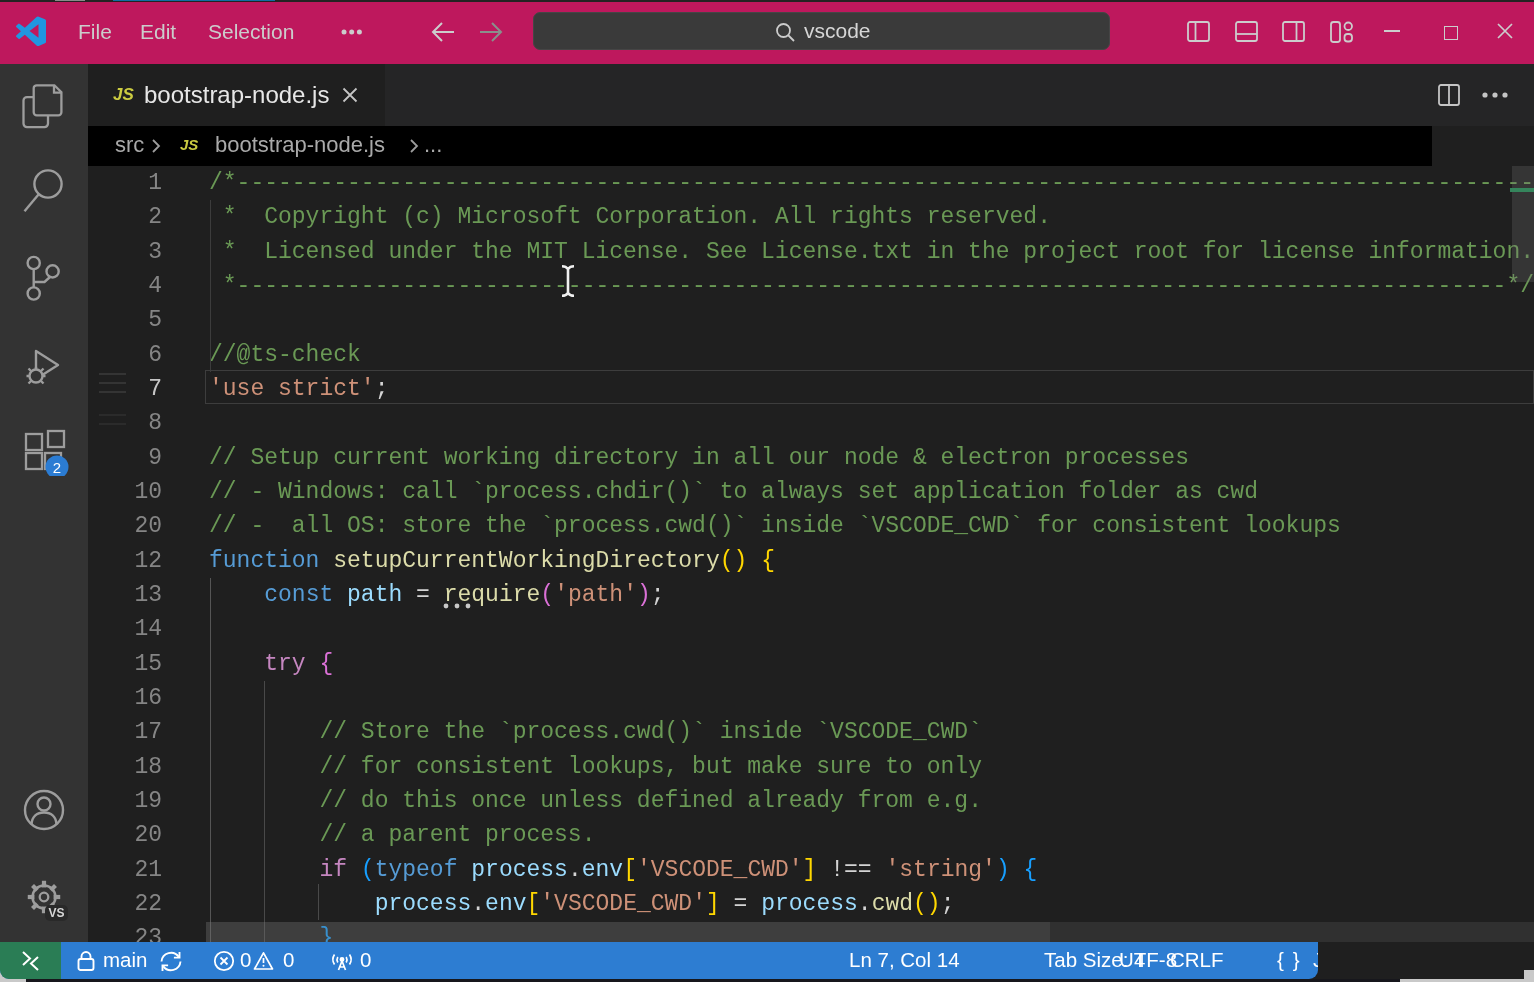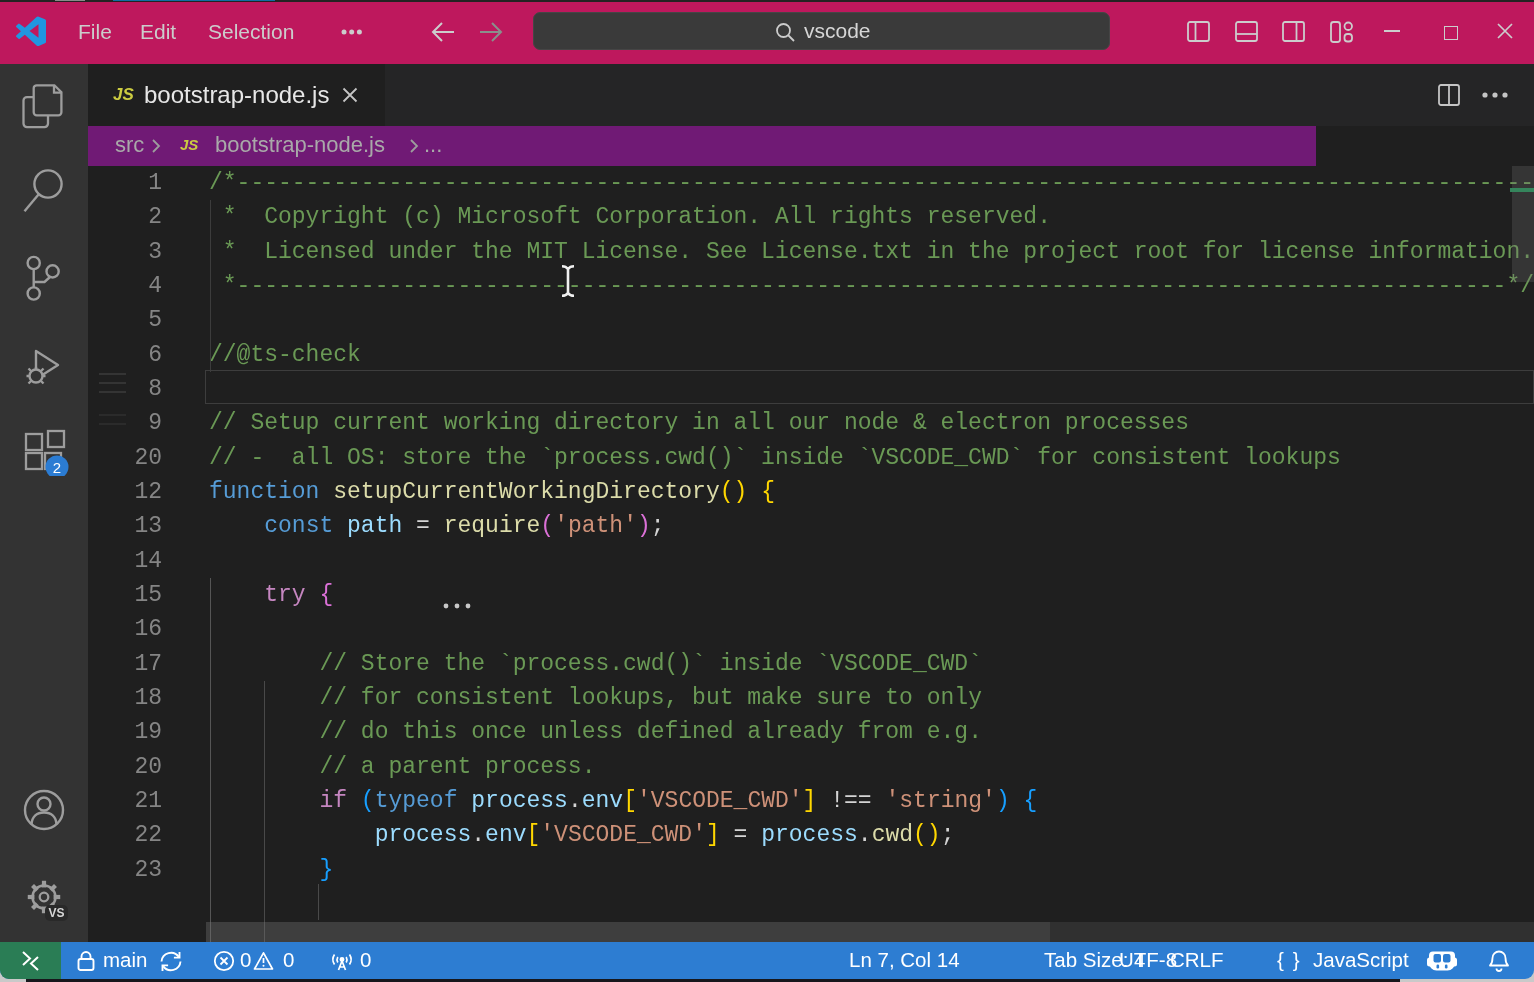--- a/index.html
+++ b/index.html
@@ -6,35 +6,35 @@
   html,body { width:1534px; height:982px; overflow:hidden; background:#1f1f1f;
     font-family:"Liberation Sans", sans-serif; }
   .abs { position:absolute; }
   
   #titlebar { position:absolute; left:0; top:0; width:1534px; height:64px; background:#be185d; }
   .menu { position:absolute; top:0; height:64px; line-height:64px; color:#cccccc; font-size:21px; }
   
   #tabstrip { position:absolute; left:88px; top:64px; width:1446px; height:62px; background:#252526; }
   #tab { position:absolute; left:0; top:0; width:297px; height:62px; background:#1f1f1f; }
   
-  #crumbs { position:absolute; left:88px; top:126px; width:1228px; height:40px; background:#701a75; color:#a9a9a9; font-size:22px; }
+  #crumbs { position:absolute; left:88px; top:126px; width:1344px; height:40px; background:#000000; color:#a9a9a9; font-size:22px; }
   
   #activity { position:absolute; left:0; top:64px; width:88px; height:878px; background:#333333; }
   
   #editor { position:absolute; left:88px; top:166px; width:1446px; height:776px; background:#1f1f1f; overflow:hidden; }
   .row { position:relative; height:34.33px; line-height:34.33px; white-space:pre;
          font-family:"Liberation Mono", monospace; font-size:23px; }
   .ln { display:inline-block; width:74px; text-align:right; color:#858585; }
   .ln7 { color:#c6c6c6; }
   .code { margin-left:47px; }
   .c{color:#6a9955}.k{color:#569cd6}.p{color:#c586c0}.v{color:#9cdcfe}
   .f{color:#dcdcaa}.s{color:#ce9178}.w{color:#d4d4d4}
   .b1{color:#ffd700}.b2{color:#da70d6}.b3{color:#179fff}
   
-  #status { position:absolute; left:0; top:942px; width:1534px; height:37px; background:#2d7dd2; color:#ffffff; font-size:21px; border-radius:0 0 9px 9px; overflow:hidden; }
+  #status { position:absolute; left:0; top:942px; width:1318px; height:37px; background:#2d7dd2; color:#ffffff; font-size:21px; border-radius:0 0 9px 9px; overflow:hidden; }
   #status .item { position:absolute; top:0; height:37px; line-height:36px; font-size:20.5px; }
 </style>
 </head>
 <body>
 <div id="titlebar">
   <div class="abs" style="left:0; top:0; width:1534px; height:2px; background:#232323;"></div>
   <div class="abs" style="left:113px; top:0; width:162px; height:1px; background:#0f6da3;"></div>
   <div class="abs" style="left:55px; top:0; width:30px; height:1px; background:#8a8a8a;"></div>
   <svg class="abs" style="left:16px; top:16px;" width="30" height="30" viewBox="0 0 100 100">
     <path fill="#2196e0" d="M96.5 10.7L75.7 2.3a6.2 6.2 0 0 0-7.1 1.2L29.5 39.2 12.5 26.3a4.2 4.2 0 0 0-5.3.2L1.7 31.6a4.2 4.2 0 0 0 0 6.2L16.4 51 1.7 64.2a4.2 4.2 0 0 0 0 6.2l5.5 5a4.2 4.2 0 0 0 5.3.3l17-13 39.1 35.7a6.2 6.2 0 0 0 7.1 1.2l20.8-8.4A6.2 6.2 0 0 0 100 85.3V14.7a6.2 6.2 0 0 0-3.5-4zM75 72.4L45.3 50 75 27.6z"></path>
@@ -185,22 +185,24 @@
   </svg>
   <div class="abs" style="left:45px; top:841px; width:23px; height:16px; background:#292929; border-radius:5px; color:#d7d7d7; font-size:12px; font-weight:bold; text-align:center; line-height:16px;">VS</div>
 </div>
 <div id="editor">
 <div class="row"><span class="ln">1</span><span class="code"><span class="c">/*--------------------------------------------------------------------------------------------------</span></span></div>
 <div class="row"><span class="ln">2</span><span class="code"><span class="c"> *  Copyright (c) Microsoft Corporation. All rights reserved.</span></span></div>
 <div class="row"><span class="ln">3</span><span class="code"><span class="c"> *  Licensed under the MIT License. See License.txt in the project root for license information.</span></span></div>
 <div class="row"><span class="ln">4</span><span class="code"><span class="c"> *--------------------------------------------------------------------------------------------*/</span></span></div>
 <div class="row"><span class="ln">5</span><span class="code"></span></div>
 <div class="row"><span class="ln">6</span><span class="code"><span class="c">//@ts-check</span></span></div>
+<div class="row"><span class="ln ln7">7</span><span class="code"><span class="s">'use strict'</span><span class="w">;</span></span></div>
 <div class="row"><span class="ln">8</span><span class="code"></span></div>
 <div class="row"><span class="ln">9</span><span class="code"><span class="c">// Setup current working directory in all our node &amp; electron processes</span></span></div>
+<div class="row"><span class="ln">10</span><span class="code"><span class="c">// - Windows: call `process.chdir()` to always set application folder as cwd</span></span></div>
 <div class="row"><span class="ln">20</span><span class="code"><span class="c">// -  all OS: store the `process.cwd()` inside `VSCODE_CWD` for consistent lookups</span></span></div>
 <div class="row"><span class="ln">12</span><span class="code"><span class="k">function</span> <span class="f">setupCurrentWorkingDirectory</span><span class="b1">()</span> <span class="b1">{</span></span></div>
 <div class="row"><span class="ln">13</span><span class="code">    <span class="k">const</span> <span class="v">path</span> <span class="w">=</span> <span class="f">require</span><span class="b2">(</span><span class="s">'path'</span><span class="b2">)</span><span class="w">;</span></span></div>
 <div class="row"><span class="ln">14</span><span class="code"></span></div>
 <div class="row"><span class="ln">15</span><span class="code">    <span class="p">try</span> <span class="b2">{</span></span></div>
 <div class="row"><span class="ln">16</span><span class="code"></span></div>
 <div class="row"><span class="ln">17</span><span class="code">        <span class="c">// Store the `process.cwd()` inside `VSCODE_CWD`</span></span></div>
 <div class="row"><span class="ln">18</span><span class="code">        <span class="c">// for consistent lookups, but make sure to only</span></span></div>
 <div class="row"><span class="ln">19</span><span class="code">        <span class="c">// do this once unless defined already from e.g.</span></span></div>
 <div class="row"><span class="ln">20</span><span class="code">        <span class="c">// a parent process.</span></span></div>

